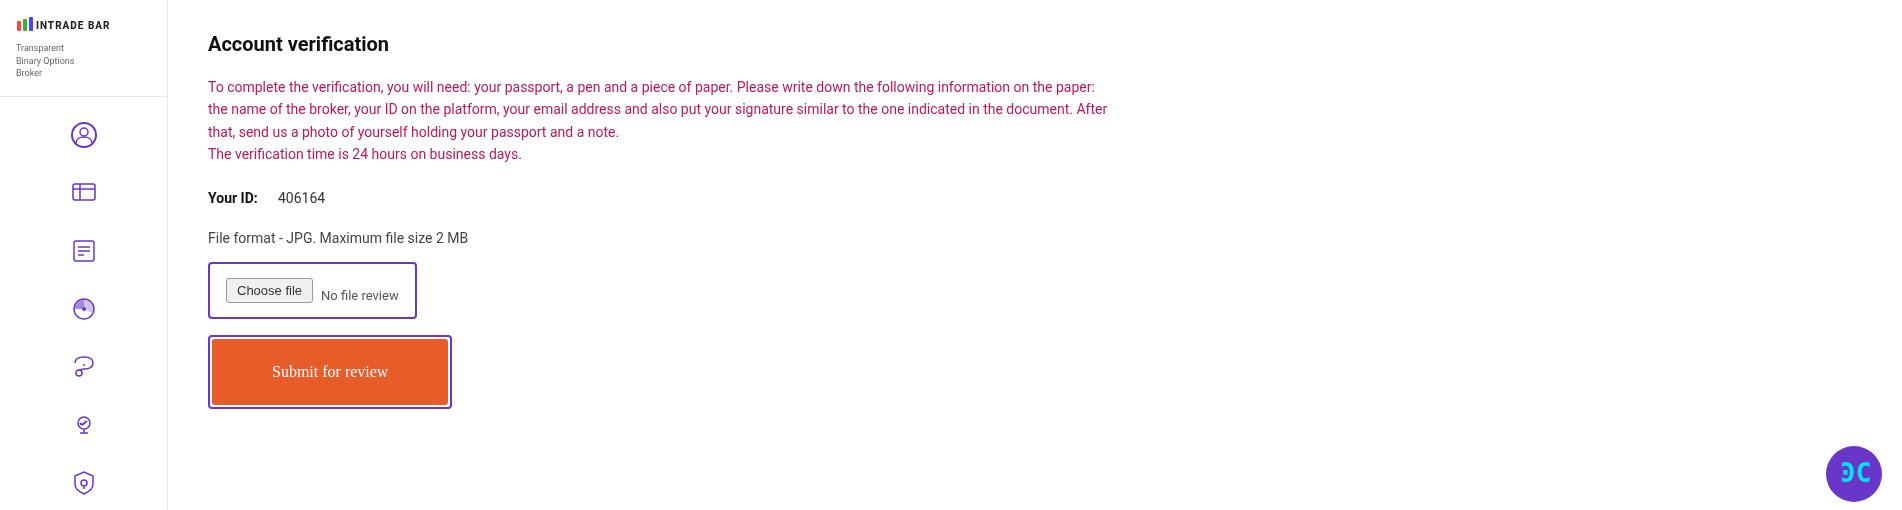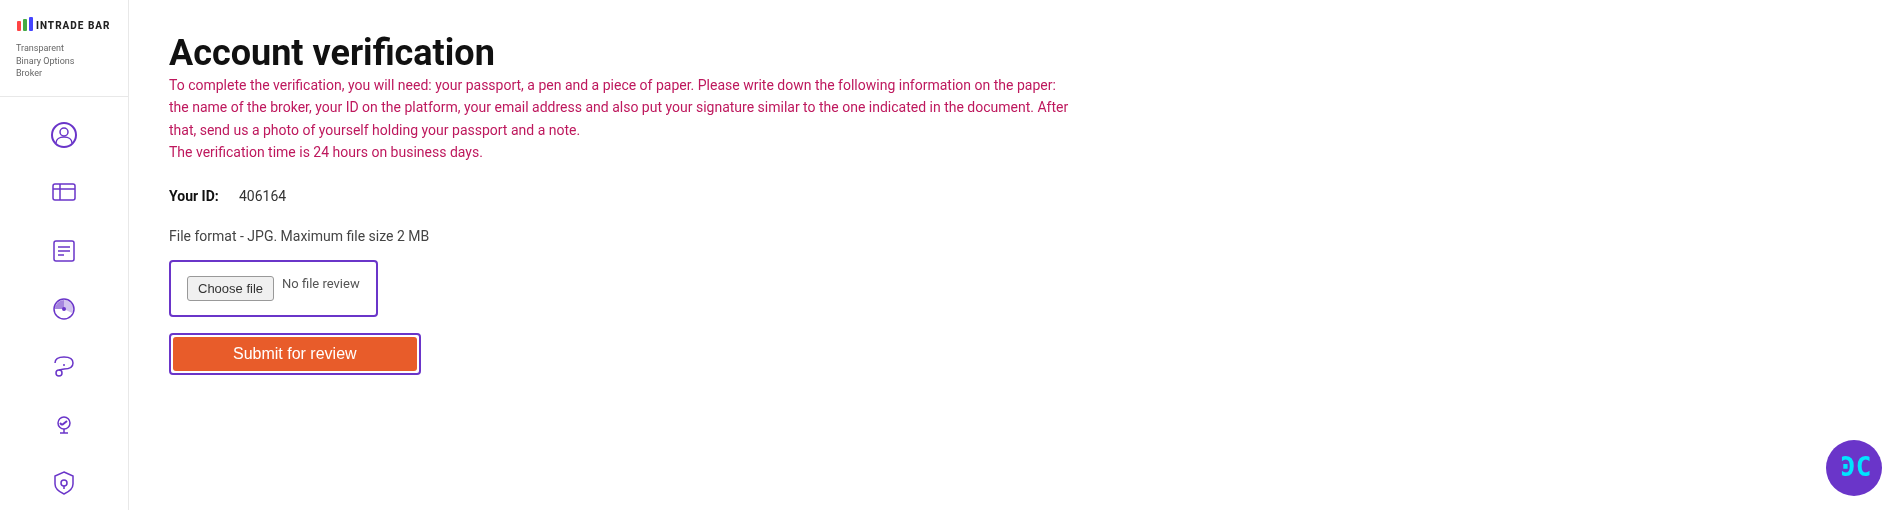--- a/index.html
+++ b/index.html
@@ -6,21 +6,21 @@
     body {
       font-family: -apple-system, BlinkMacSystemFont, 'Segoe UI', Roboto, sans-serif;
       background: #fff;
       display: flex;
       height: 510px;
       overflow: hidden;
     }
 
     
     .sidebar {
-      width: 129px;
+      width: 168px;
       background: #fff;
       border-right: 1px solid #e8e8e8;
       display: flex;
       flex-direction: column;
       padding: 16px 0;
       flex-shrink: 0;
     }
 
     .logo-area {
       padding: 0 16px 16px 16px;
@@ -73,23 +73,24 @@
 
     
     .main-content {
       flex: 1;
       padding: 32px 40px;
       overflow-y: auto;
       position: relative;
     }
 
     .page-title {
-      font-size: 36px;
+      font-size: 20px;
       font-weight: 700;
       color: #111;
+      margin-bottom: 20px;
     }
 
     .description-text {
       font-size: 14px;
       color: #be185d;
       line-height: 1.6;
       max-width: 900px;
       margin-bottom: 24px;
     }
 
@@ -134,21 +135,21 @@
     .file-upload-container {
       border: 2px solid #6a35c9;
       border-radius: 4px;
       padding: 14px 16px;
       display: inline-block;
       margin-bottom: 16px;
     }
 
     .file-input-wrapper {
       display: flex;
-      align-items: flex-start;
+      align-items: flex-end;
       gap: 0;
     }
 
     .choose-file-btn {
       background: #f0f0f0;
       border: 1px solid #999;
       border-radius: 3px;
       padding: 4px 10px;
       font-size: 13px;
       cursor: pointer;
@@ -167,33 +168,34 @@
       border-radius: 4px;
       display: inline-block;
       padding: 2px;
     }
 
     .submit-btn {
       background: #e85c2a;
       color: #fff;
       border: none;
       border-radius: 3px;
-      padding: 8px 60px;
+      padding: 24px 60px;
       font-size: 16px;
       font-weight: 500;
       cursor: pointer;
       display: block;
       min-width: 220px;
       text-align: center;
+      font-family: Liberation Serif, serif;
     }
 
     
     .bottom-avatar {
       position: fixed;
-      bottom: 14px;
+      bottom: 8px;
       right: 20px;
       width: 56px;
       height: 56px;
       background: #6a35c9;
       border-radius: 50%;
       display: flex;
       align-items: center;
       justify-content: center;
       cursor: pointer;
     }

